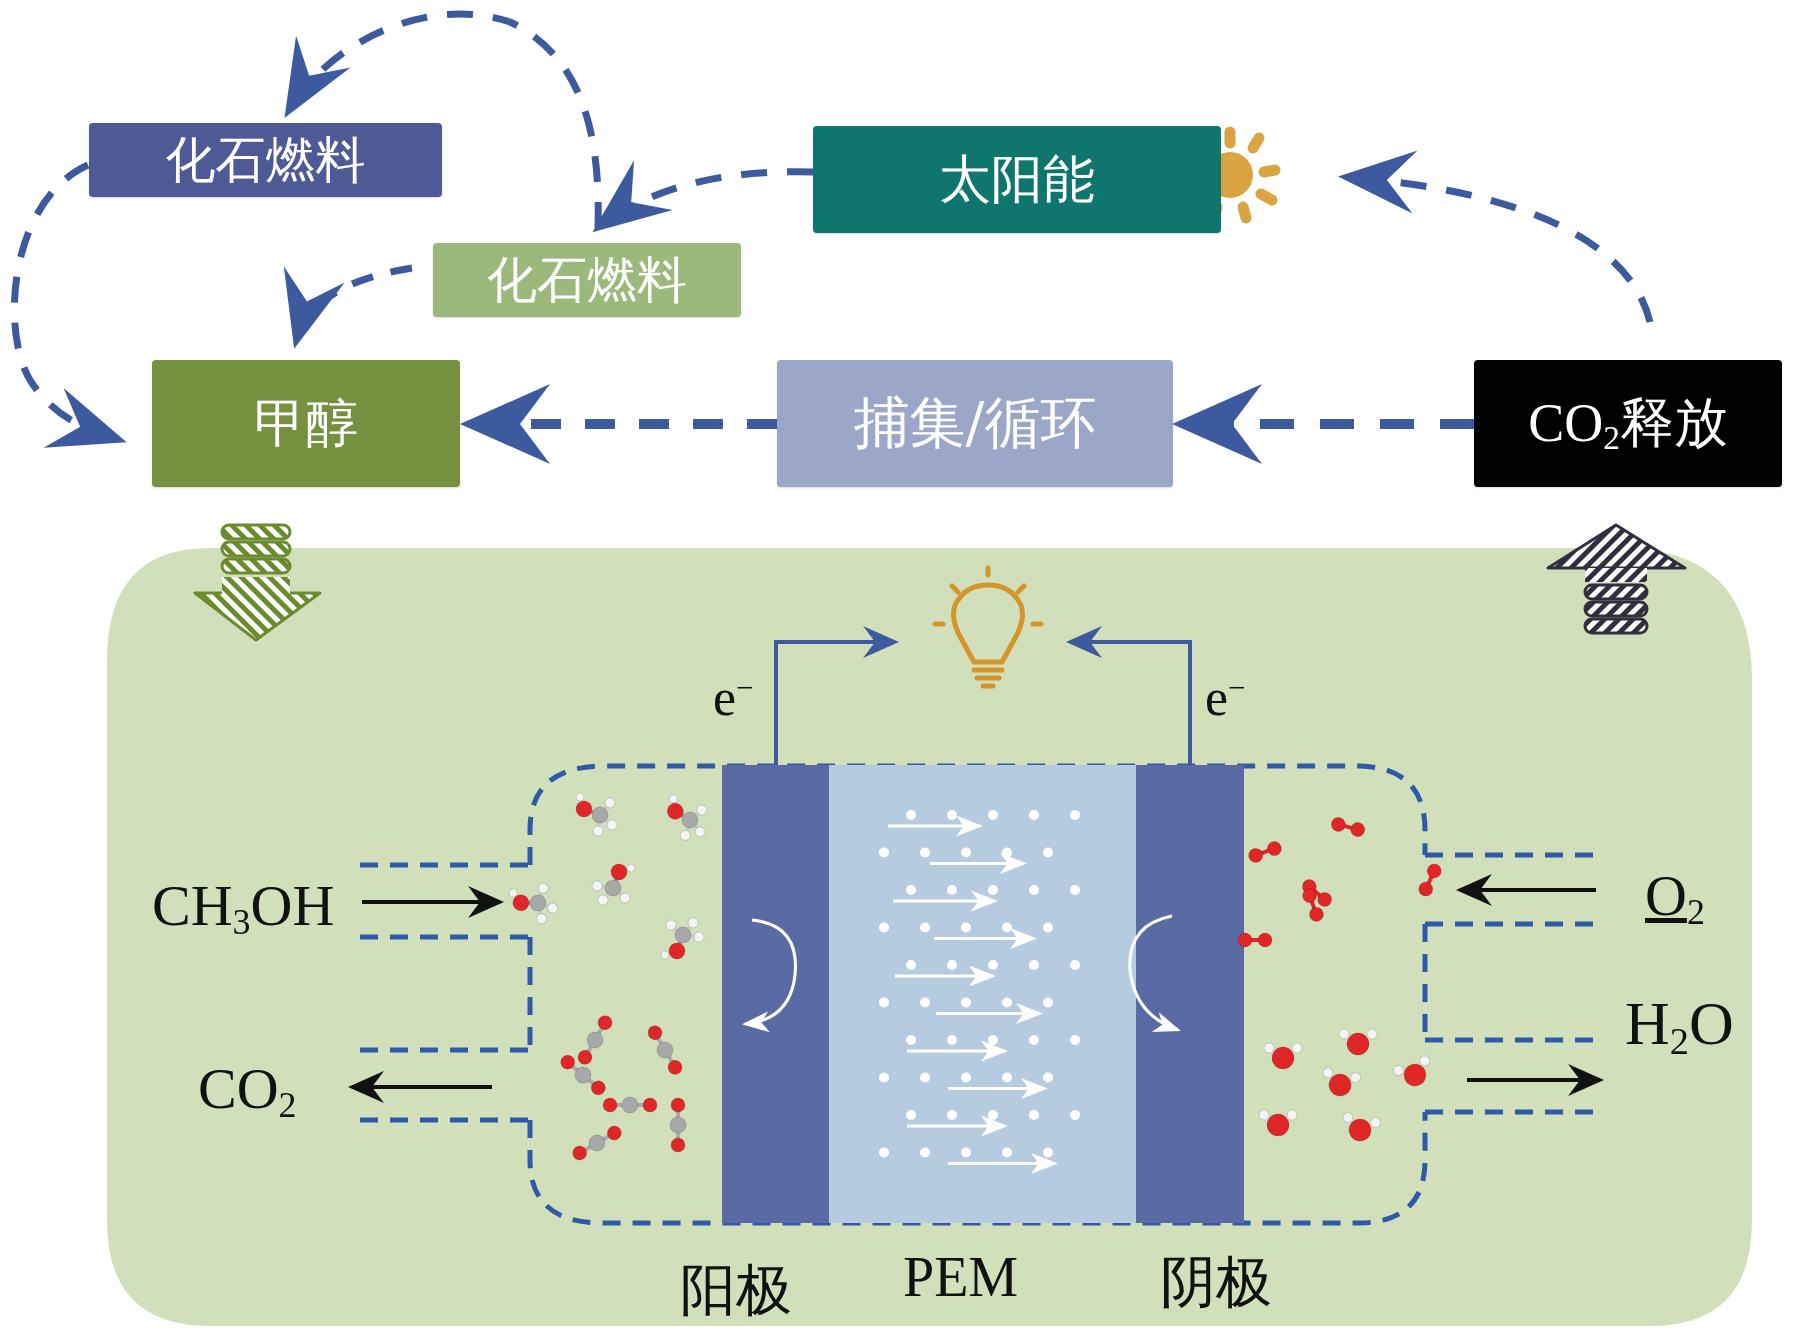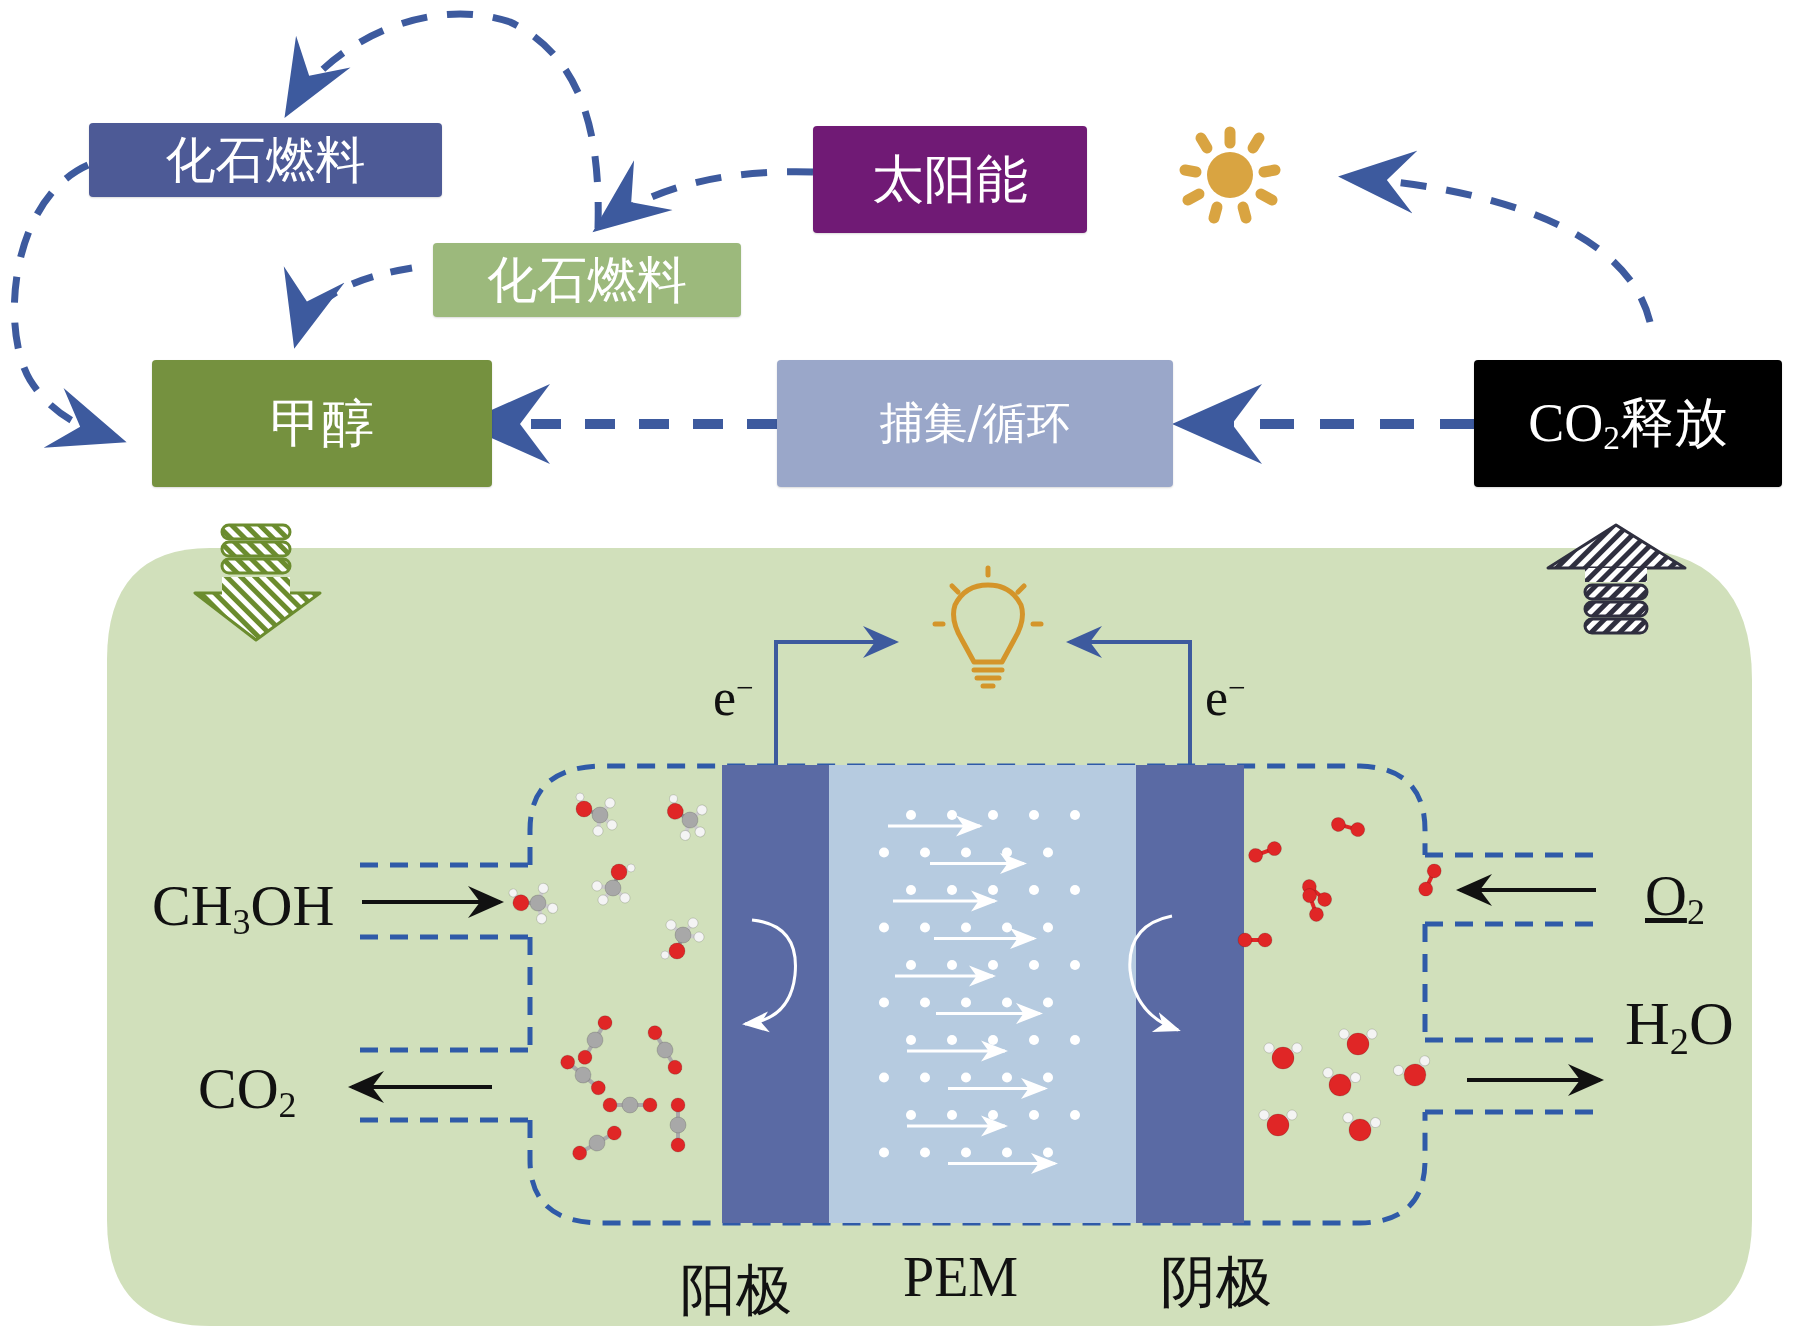--- a/index.html
+++ b/index.html
@@ -372,30 +372,30 @@
         <circle cx="-14" cy="-10" r="5" fill="#f4f4f4" stroke="rgba(0,0,0,0.15)" stroke-width="1"></circle>
         <circle cx="14" cy="-10" r="5" fill="#f4f4f4" stroke="rgba(0,0,0,0.15)" stroke-width="1"></circle>
         <circle cx="0" cy="0" r="11" fill="#e02626" stroke="rgba(0,0,0,0.15)" stroke-width="1"></circle>
       </g>
     </g>
 </svg>
 
 <div class="box" style="left:89px;top:123px;width:353px;height:74px;background:#4d5a96;font-size:50px;">
   <span>化石燃料</span>
 </div>
-<div class="box" style="left:813px;top:126px;width:274px;height:107px;background:#701a75;font-size:52px;">
+<div class="box" style="left:813px;top:126px;width:408px;height:107px;background:#0f766e;font-size:52px;">
   <span>太阳能</span>
 </div>
 <div class="box" style="left:433px;top:243px;width:308px;height:74px;background:#9cb97c;font-size:50px;">
   <span>化石燃料</span>
 </div>
-<div class="box" style="left:152px;top:360px;width:340px;height:127px;background:#75913f;font-size:52px;">
+<div class="box" style="left:152px;top:360px;width:308px;height:127px;background:#75913f;font-size:52px;">
   <span>甲醇</span>
 </div>
-<div class="box" style="left:777px;top:360px;width:396px;height:127px;background:#9aa7c9;font-size:44px;">
+<div class="box" style="left:777px;top:360px;width:396px;height:127px;background:#9aa7c9;font-size:56px;">
   <span>捕集/循环</span>
 </div>
 <div class="box" style="left:1474px;top:360px;width:308px;height:127px;background:#000000;font-size:54px;font-family:'Liberation Serif','DejaVu Serif',serif;">
   <span><span>CO</span><sub>2</sub><span>释放</span></span>
 </div>
 
 <div class="lbl" style="left:713px;top:668px;font-size:52px;"><span>e</span><sup>−</sup></div>
 <div class="lbl" style="left:1205px;top:668px;font-size:52px;"><span>e</span><sup>−</sup></div>
 
 <div class="lbl" style="left:152px;top:872px;font-size:58px;"><span>CH</span><sub>3</sub><span>OH</span></div>

